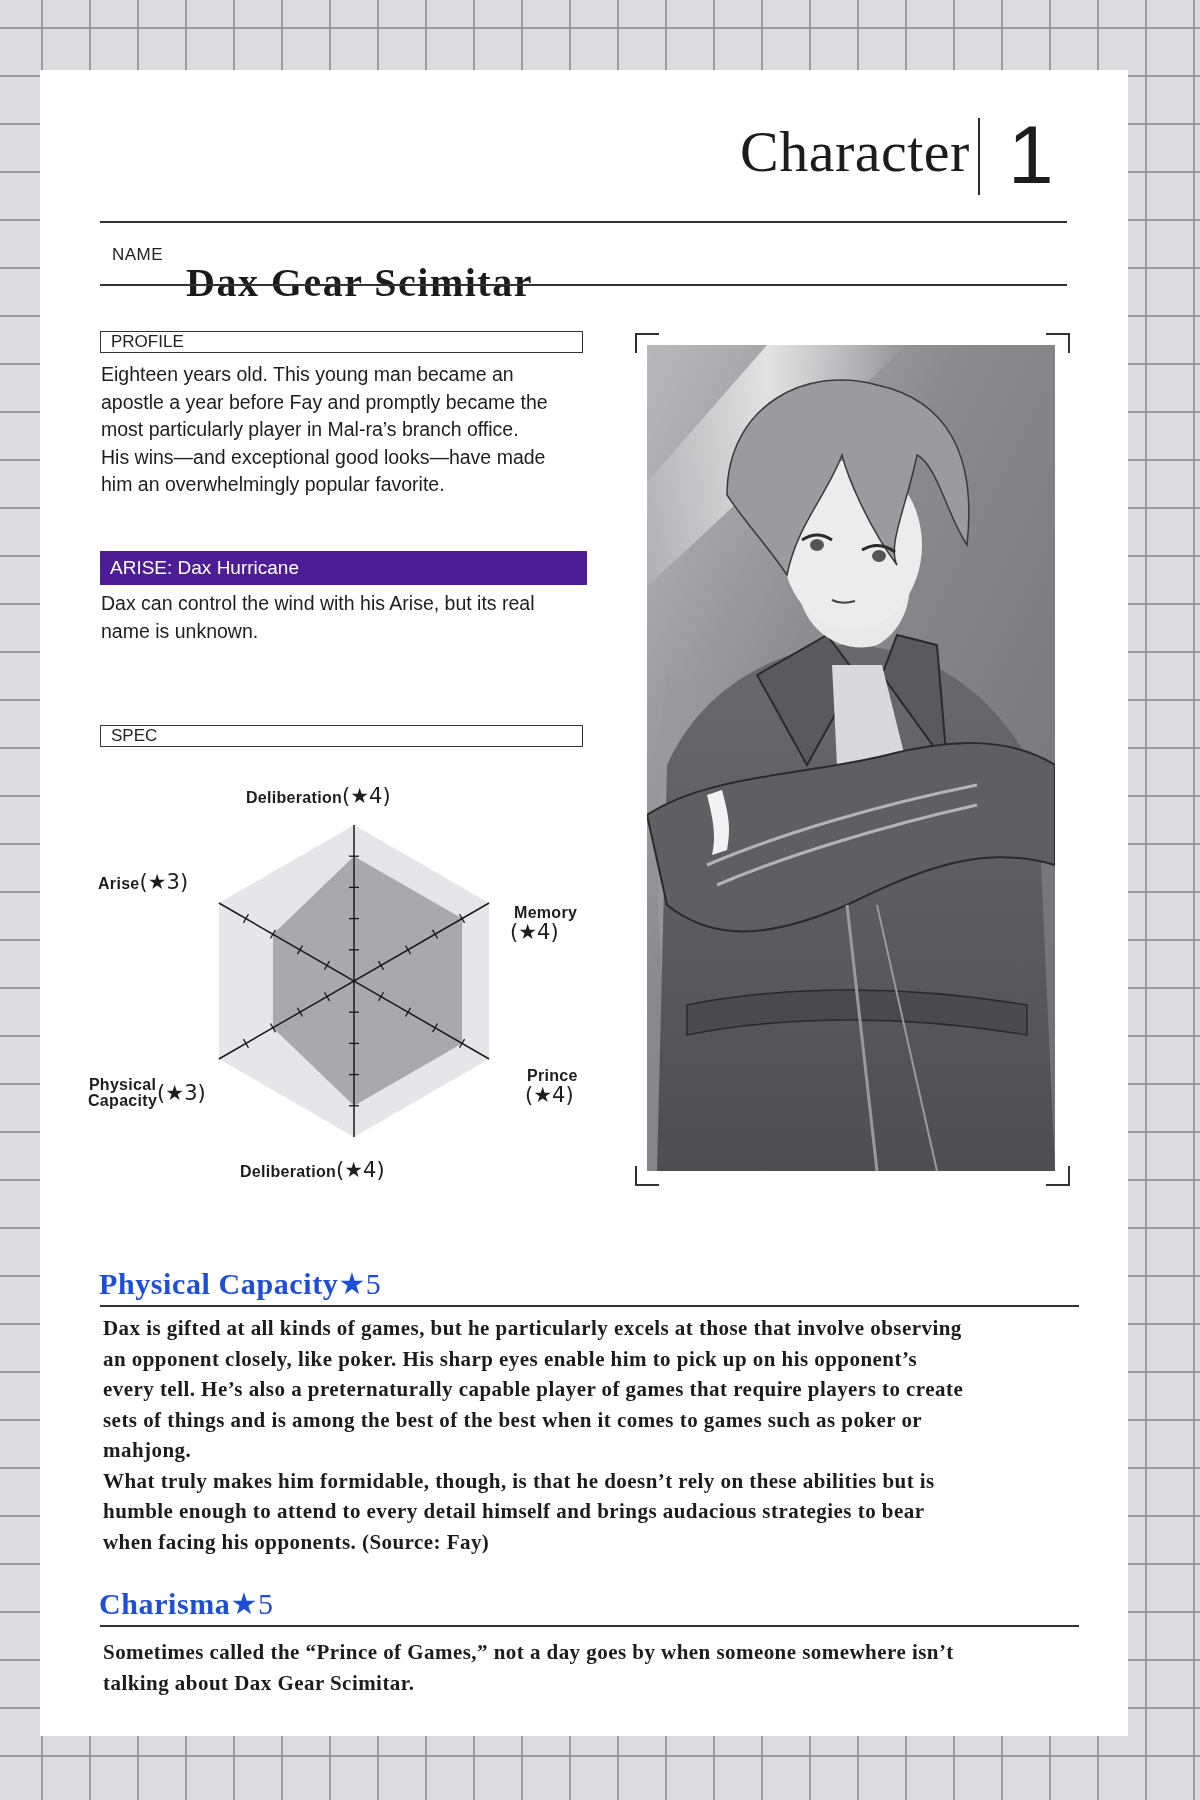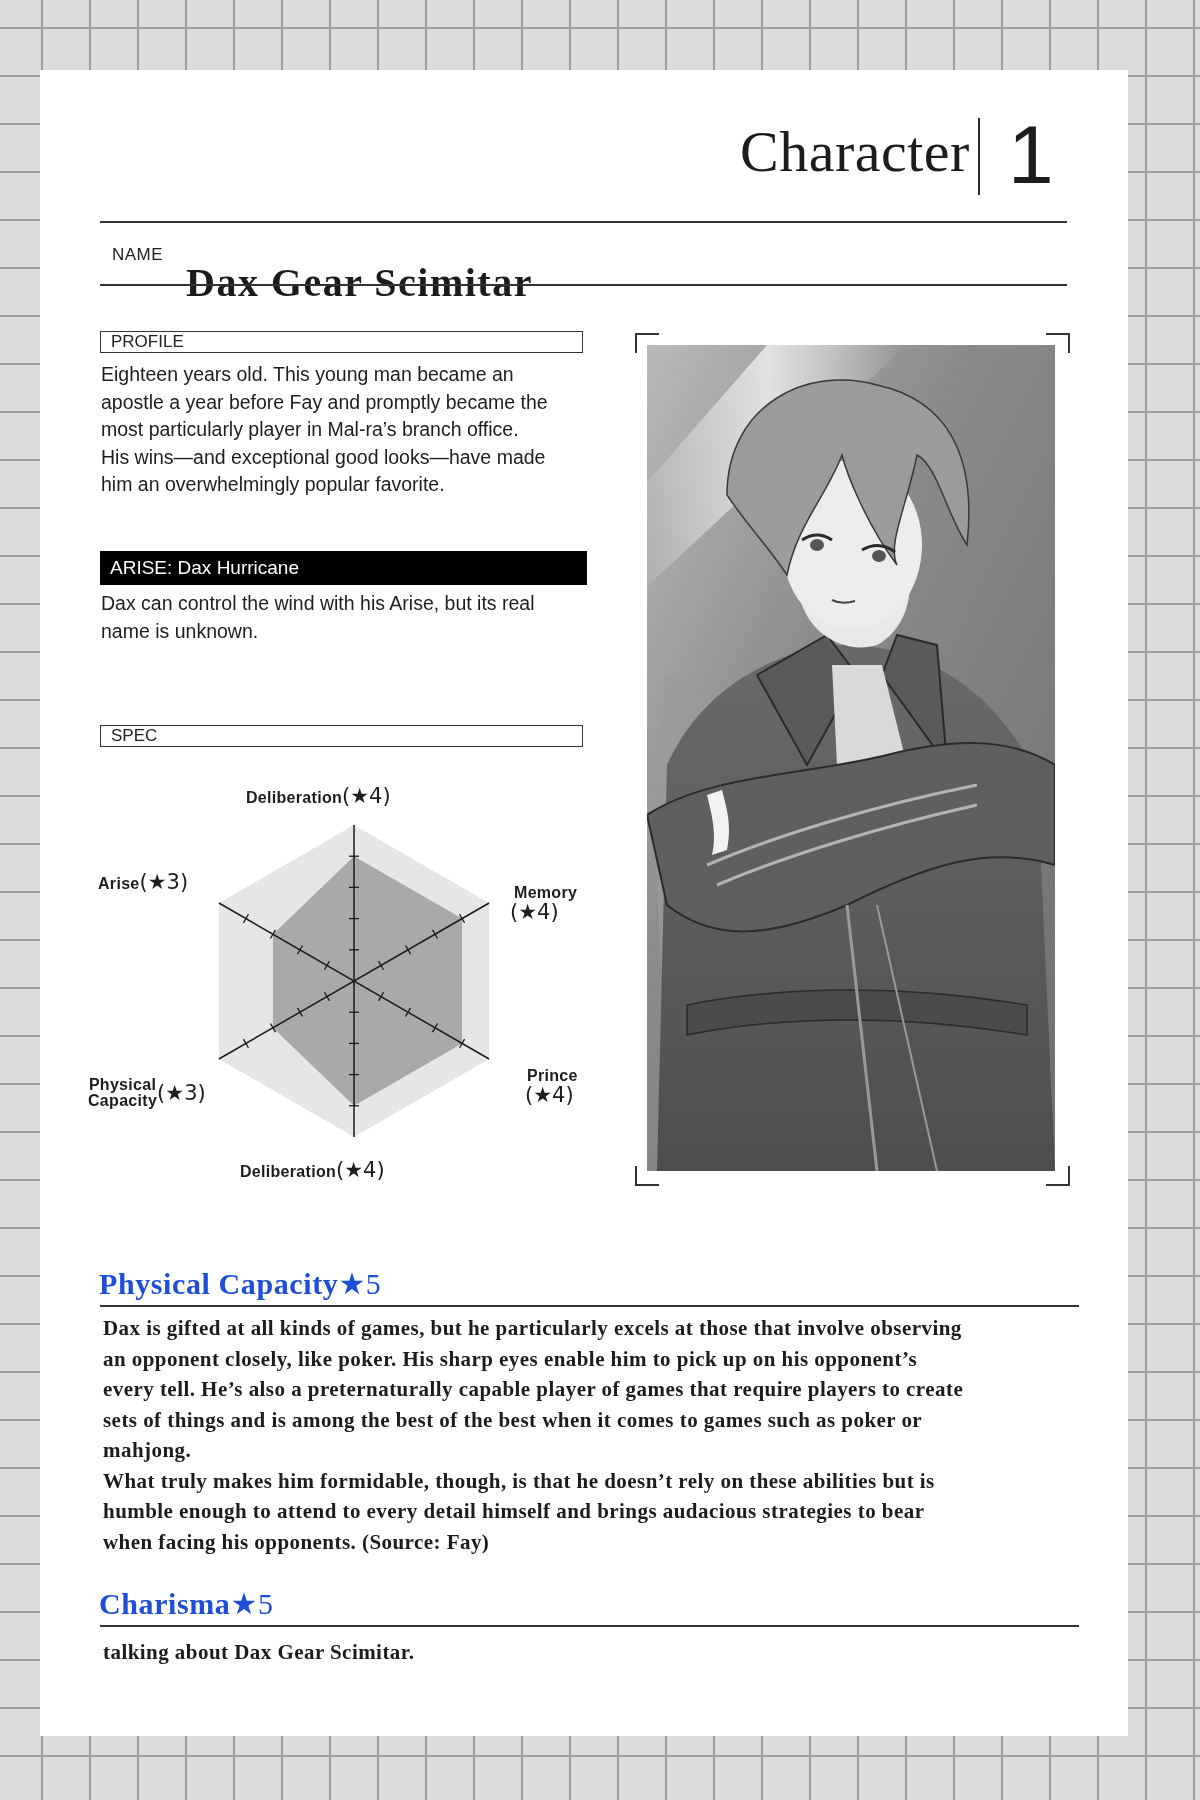--- a/index.html
+++ b/index.html
@@ -16,21 +16,21 @@
   .page { position:absolute; left:40px; top:70px; width:1088px; height:1666px; background:#fff; }
   .serif { font-family:"Liberation Serif","DejaVu Serif",serif; }
   .sans { font-family:"Liberation Sans","DejaVu Sans",sans-serif; }
   .title-word { left:740px; top:123px; font-size:58px; color:#1c1c1c; letter-spacing:0.5px; line-height:1; font-weight:400; }
   .title-bar { left:978px; top:118px; width:2px; height:77px; background:#2a2a2a; }
   .title-num { left:1008px; top:114px; font-size:82px; color:#1c1c1c; line-height:1; font-weight:300; }
   .rule { background:#333; height:2px; }
   .name-label { left:112px; top:245px; font-size:17px; color:#222; letter-spacing:0.5px; }
   .name-value { left:186px; top:229px; font-size:40px; font-weight:700; color:#1b1b1b; letter-spacing:1.5px; line-height:1.1;margin-top:32px; }
   .box-label { border:1.5px solid #333; height:22px; box-sizing:border-box; font-size:17px; line-height:19px; padding-left:10px; color:#222; }
-  .dark-label { background:#000000; color:#fff; height:34px; font-size:19px; line-height:34px; padding-left:10px; box-sizing:border-box; }
+  .dark-label { background:#4c1d95; color:#fff; height:34px; font-size:19px; line-height:34px; padding-left:10px; box-sizing:border-box; }
   .para { font-size:19.5px; line-height:27.5px; color:#1d1d1d; }
   .spec-label { font-size:16px; font-weight:700; color:#1d1d1d; white-space:nowrap; letter-spacing:0.3px; }
   .spec-rating { font-size:21px; font-weight:400; color:#1d1d1d; font-family:"DejaVu Sans","Liberation Sans",sans-serif; }
   .corner { border-color:#333; border-style:solid; width:22px; height:18px; }
   .sec-heading { font-size:30px; font-weight:700; color:#1d4ed8; line-height:1; letter-spacing:0.6px; }
   .sec-heading .star { font-weight:400; }
   .body-text { font-size:21px; font-weight:700; color:#1c1c1c; line-height:30.5px; letter-spacing:0.45px; }
 </style>
 </head>
 <body>
@@ -93,21 +93,21 @@
       <line x1="-29.519992598074484" y1="-11.26987298107781" x2="-24.519992598074484" y2="-19.930127018922196" stroke="#1a1a1a" stroke-width="1.3"></line>
       <line x1="-56.53998519614897" y1="-26.869872981077812" x2="-51.53998519614897" y2="-35.5301270189222" stroke="#1a1a1a" stroke-width="1.3"></line>
       <line x1="-83.55997779422344" y1="-42.46987298107781" x2="-78.55997779422344" y2="-51.130127018922195" stroke="#1a1a1a" stroke-width="1.3"></line>
       <line x1="-110.57997039229794" y1="-58.06987298107782" x2="-105.57997039229794" y2="-66.7301270189222" stroke="#1a1a1a" stroke-width="1.3"></line>
     </g>
 </svg>
 
 <div class="abs sans" style="left:246px; top:784px;">
   <span class="spec-label">Deliberation</span><span class="spec-rating">(★4)</span>
 </div>
-<div class="abs sans" style="left:514px; top:884px; text-align:left;">
+<div class="abs sans" style="left:514px; top:904px; text-align:left;">
   <div class="spec-label">Memory</div>
   <div class="spec-rating" style="margin-left:-4px; margin-top:-2px;">(★4)</div>
 </div>
 <div class="abs sans" style="left:527px; top:1067px;">
   <div class="spec-label">Prince</div>
   <div class="spec-rating" style="margin-left:-2px; margin-top:-2px;">(★4)</div>
 </div>
 <div class="abs sans" style="left:240px; top:1158px;">
   <span class="spec-label">Deliberation</span><span class="spec-rating">(★4)</span>
 </div>
@@ -193,14 +193,15 @@
   <div>What truly makes him formidable, though, is that he doesn’t rely on these abilities but is</div>
   <div>humble enough to attend to every detail himself and brings audacious strategies to bear</div>
   <div>when facing his opponents. (Source: Fay)</div>
 </div>
 
 <div class="abs serif sec-heading" style="left:99px; top:1589px;">
   <span>Charisma</span><span class="star">★5</span>
 </div>
 <div class="abs rule" style="left:100px; top:1625px; width:979px;"></div>
 <div class="abs serif body-text" style="left:103px; top:1637px; width:990px;">
+  <div>Sometimes called the “Prince of Games,” not a day goes by when someone somewhere isn’t</div>
   <div>talking about Dax Gear Scimitar.</div>
 </div>
 
 </body></html>

